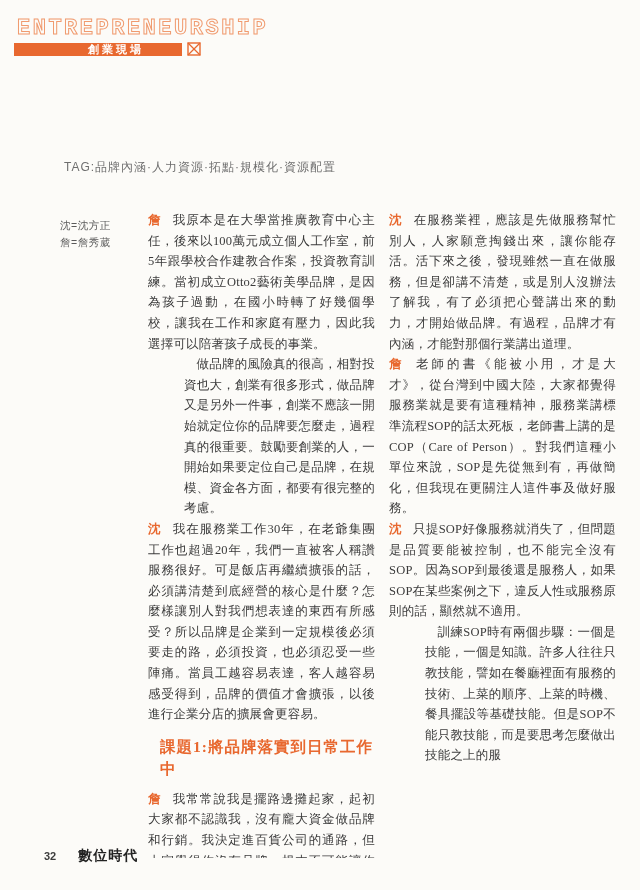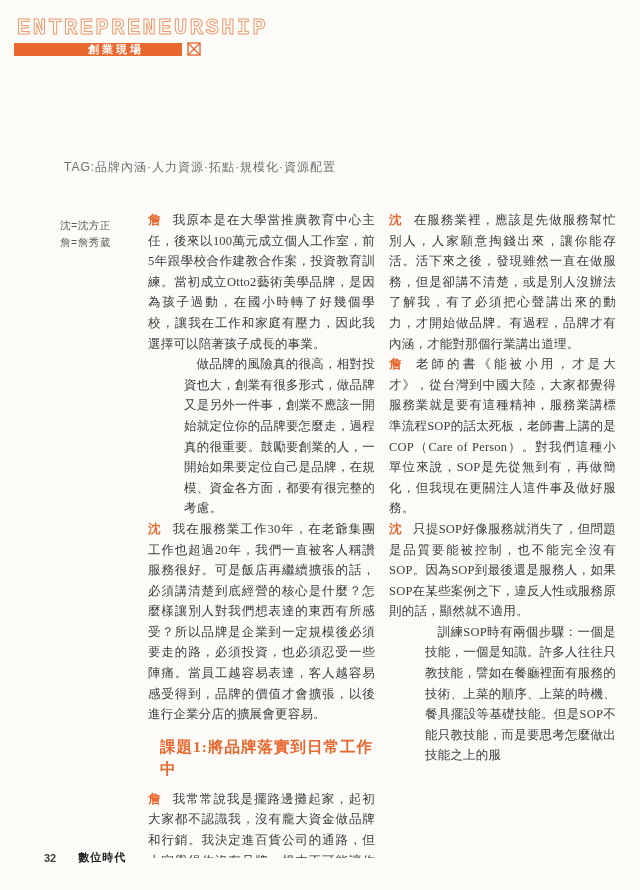--- a/index.html
+++ b/index.html
@@ -69,21 +69,21 @@
   
   .footer {
     position: absolute; left: 28px; bottom: 25px;
     display: flex; align-items: center; gap: 22px; margin-left: 16px;
   }
   .page-num {
     font-family: "Liberation Sans", "DejaVu Sans", sans-serif;
     font-size: 11px; font-weight: bold; color: #3c3c3c;
   }
   .magazine {
-    font-size: 11px; font-weight: bold; color: #222; letter-spacing: 1px;
+    font-size: 14px; font-weight: bold; color: #222; letter-spacing: 1px;
   }
 </style>
 </head>
 <body>
 
 <div class="page">
 
   <div class="header">
     <div class="eyebrow">ENTREPRENEURSHIP</div>
     <div class="bar-row">

